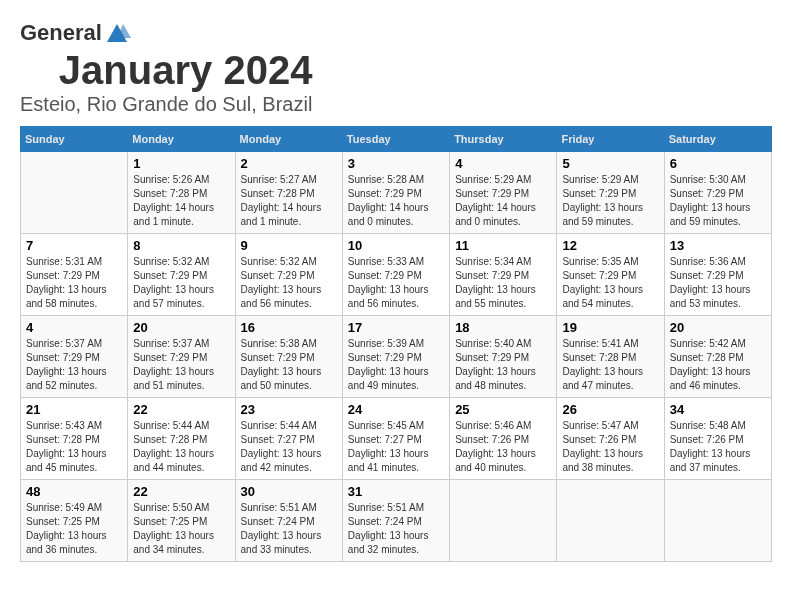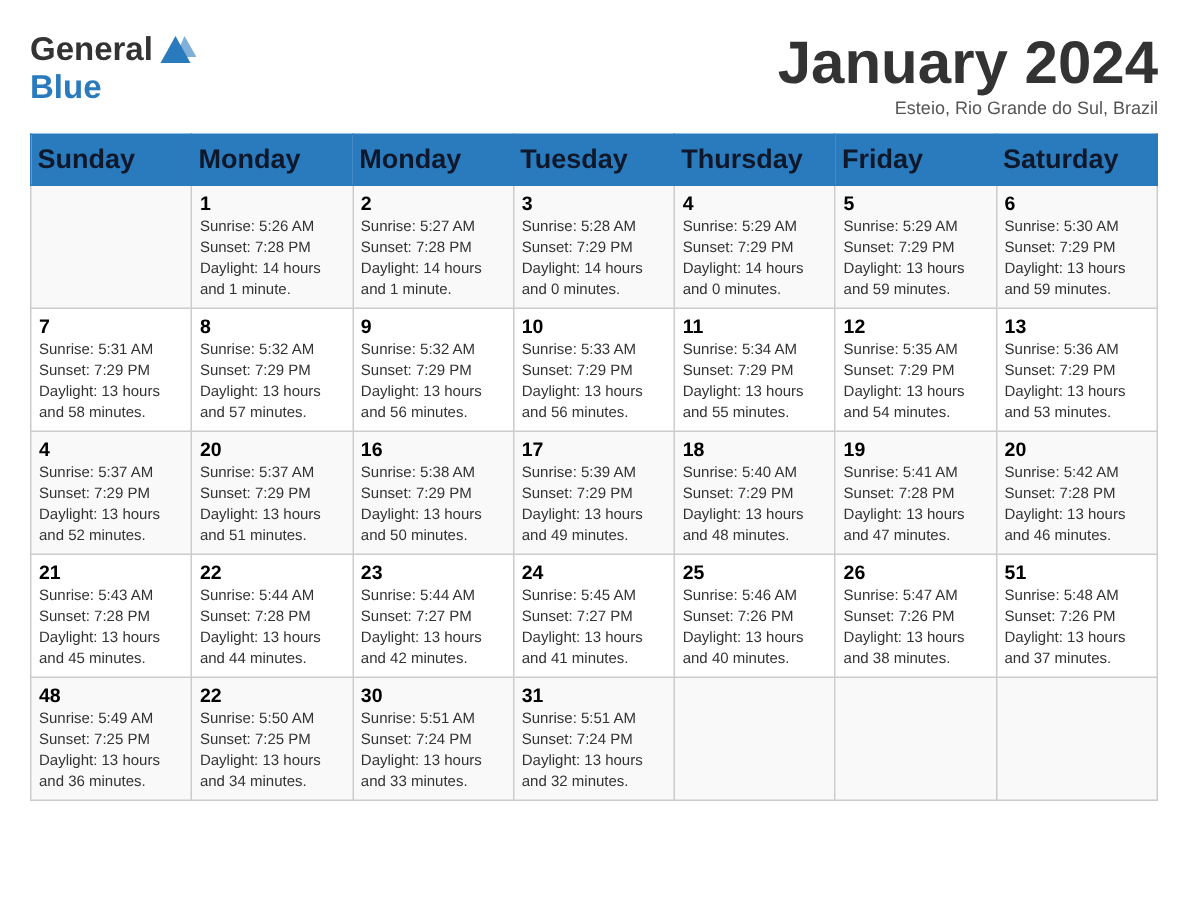--- a/index.html
+++ b/index.html
@@ -8,20 +8,21 @@
       background: #fff;
       width: 792px;
       min-height: 612px;
       padding: 20px;
     }
     .header {
       display: flex;
       justify-content: space-between;
       align-items: flex-start;
       margin-bottom: 10px;
+      flex-direction: column;
     }
     .logo {
       display: flex;
       align-items: center;
     }
     .logo-text {
       font-size: 22px;
       font-weight: bold;
       line-height: 1.1;
     }
@@ -34,34 +35,34 @@
     }
     .title-block {
       text-align: right;
     }
     .month-title {
       font-size: 40px;
       font-weight: bold;
       color: #333;
     }
     .subtitle {
-      font-size: 12px;
+      font-size: 20px;
       color: #555;
     }
     table {
       width: 100%;
       border-collapse: collapse;
       font-size: 11px;
     }
     thead tr th {
       background: #2a7bbd;
-      color: #0f172a;
+      color: #e5e5e5;
       padding: 6px 4px;
       text-align: left;
-      font-size: 18px;
+      font-size: 11px;
       font-weight: bold;
       border: 1px solid #2a7bbd;
     }
     tbody tr td {
       border: 1px solid #ccc;
       vertical-align: top;
       padding: 4px 5px;
       height: 80px;
       width: calc(100% / 7);
     }
@@ -90,23 +91,20 @@
 <body>
 
 <div class="header">
   <div class="logo">
     <div>
       <div class="logo-text">
         <span class="logo-general">General</span><svg class="logo-icon" viewBox="0 0 28 28" style="display:inline-block;vertical-align:middle;margin:0 1px">
             <polygon points="14,4 24,22 4,22" fill="#2a7bbd"></polygon>
             <polygon points="20,4 28,18 14,18" fill="#2a7bbd" opacity="0.6"></polygon>
           </svg>
-      </div>
-      <div class="logo-text" style="margin-top:-2px">
-        <span class="logo-blue">Blue</span>
       </div>
     </div>
   </div>
   <div class="title-block">
     <div class="month-title">January 2024</div>
     <div class="subtitle">Esteio, Rio Grande do Sul, Brazil</div>
   </div>
 </div>
 
 <table>
@@ -228,21 +226,21 @@
       </td>
         <td>
         <span class="day-number">25</span>
         <span class="day-info">Sunrise: 5:46 AM<br>Sunset: 7:26 PM<br>Daylight: 13 hours and 40 minutes.</span>
       </td>
         <td>
         <span class="day-number">26</span>
         <span class="day-info">Sunrise: 5:47 AM<br>Sunset: 7:26 PM<br>Daylight: 13 hours and 38 minutes.</span>
       </td>
         <td>
-        <span class="day-number">51</span>
+        <span class="day-number">34</span>
         <span class="day-info">Sunrise: 5:48 AM<br>Sunset: 7:26 PM<br>Daylight: 13 hours and 37 minutes.</span>
       </td>
       </tr>
       <tr>
         <td>
         <span class="day-number">48</span>
         <span class="day-info">Sunrise: 5:49 AM<br>Sunset: 7:25 PM<br>Daylight: 13 hours and 36 minutes.</span>
       </td>
         <td>
         <span class="day-number">22</span>

